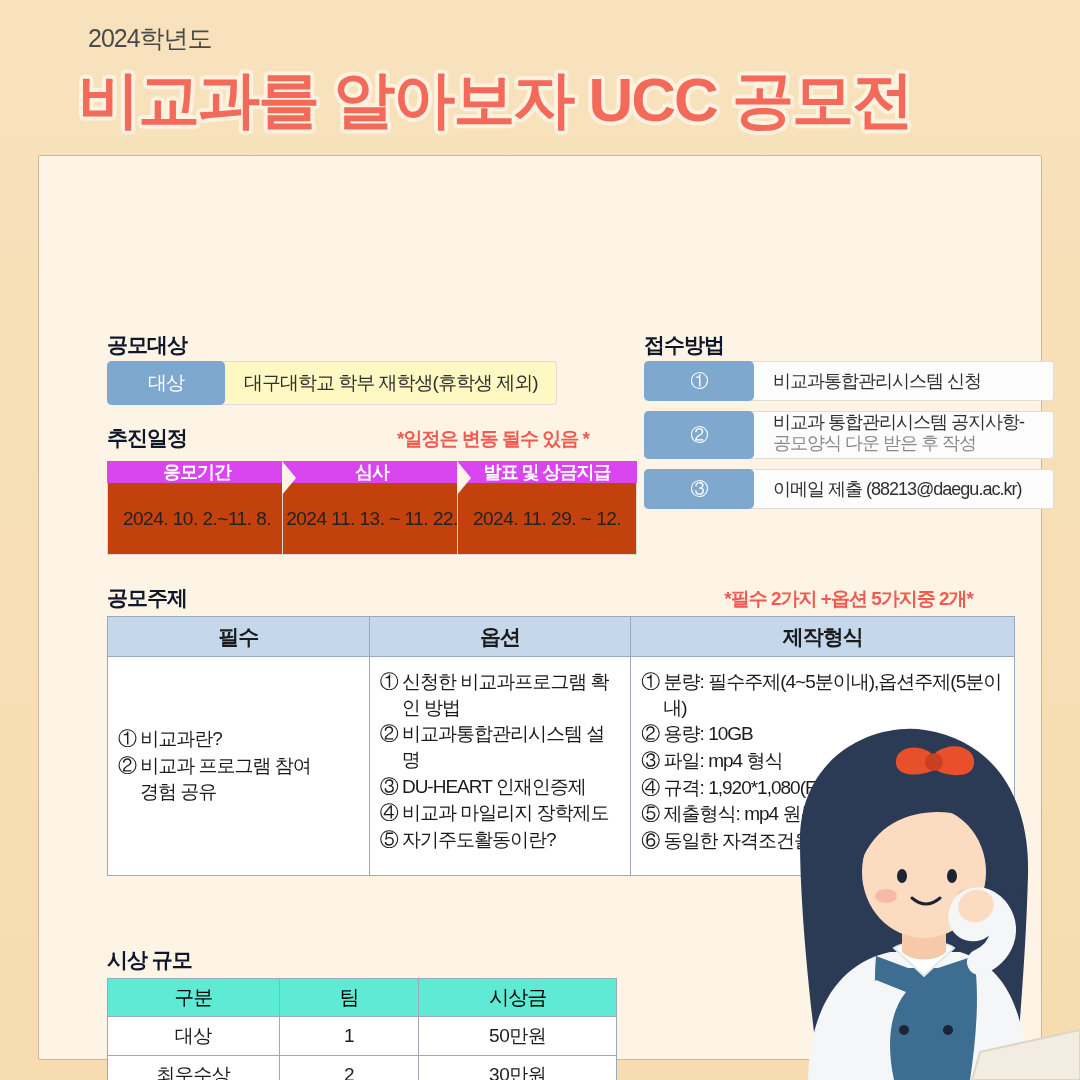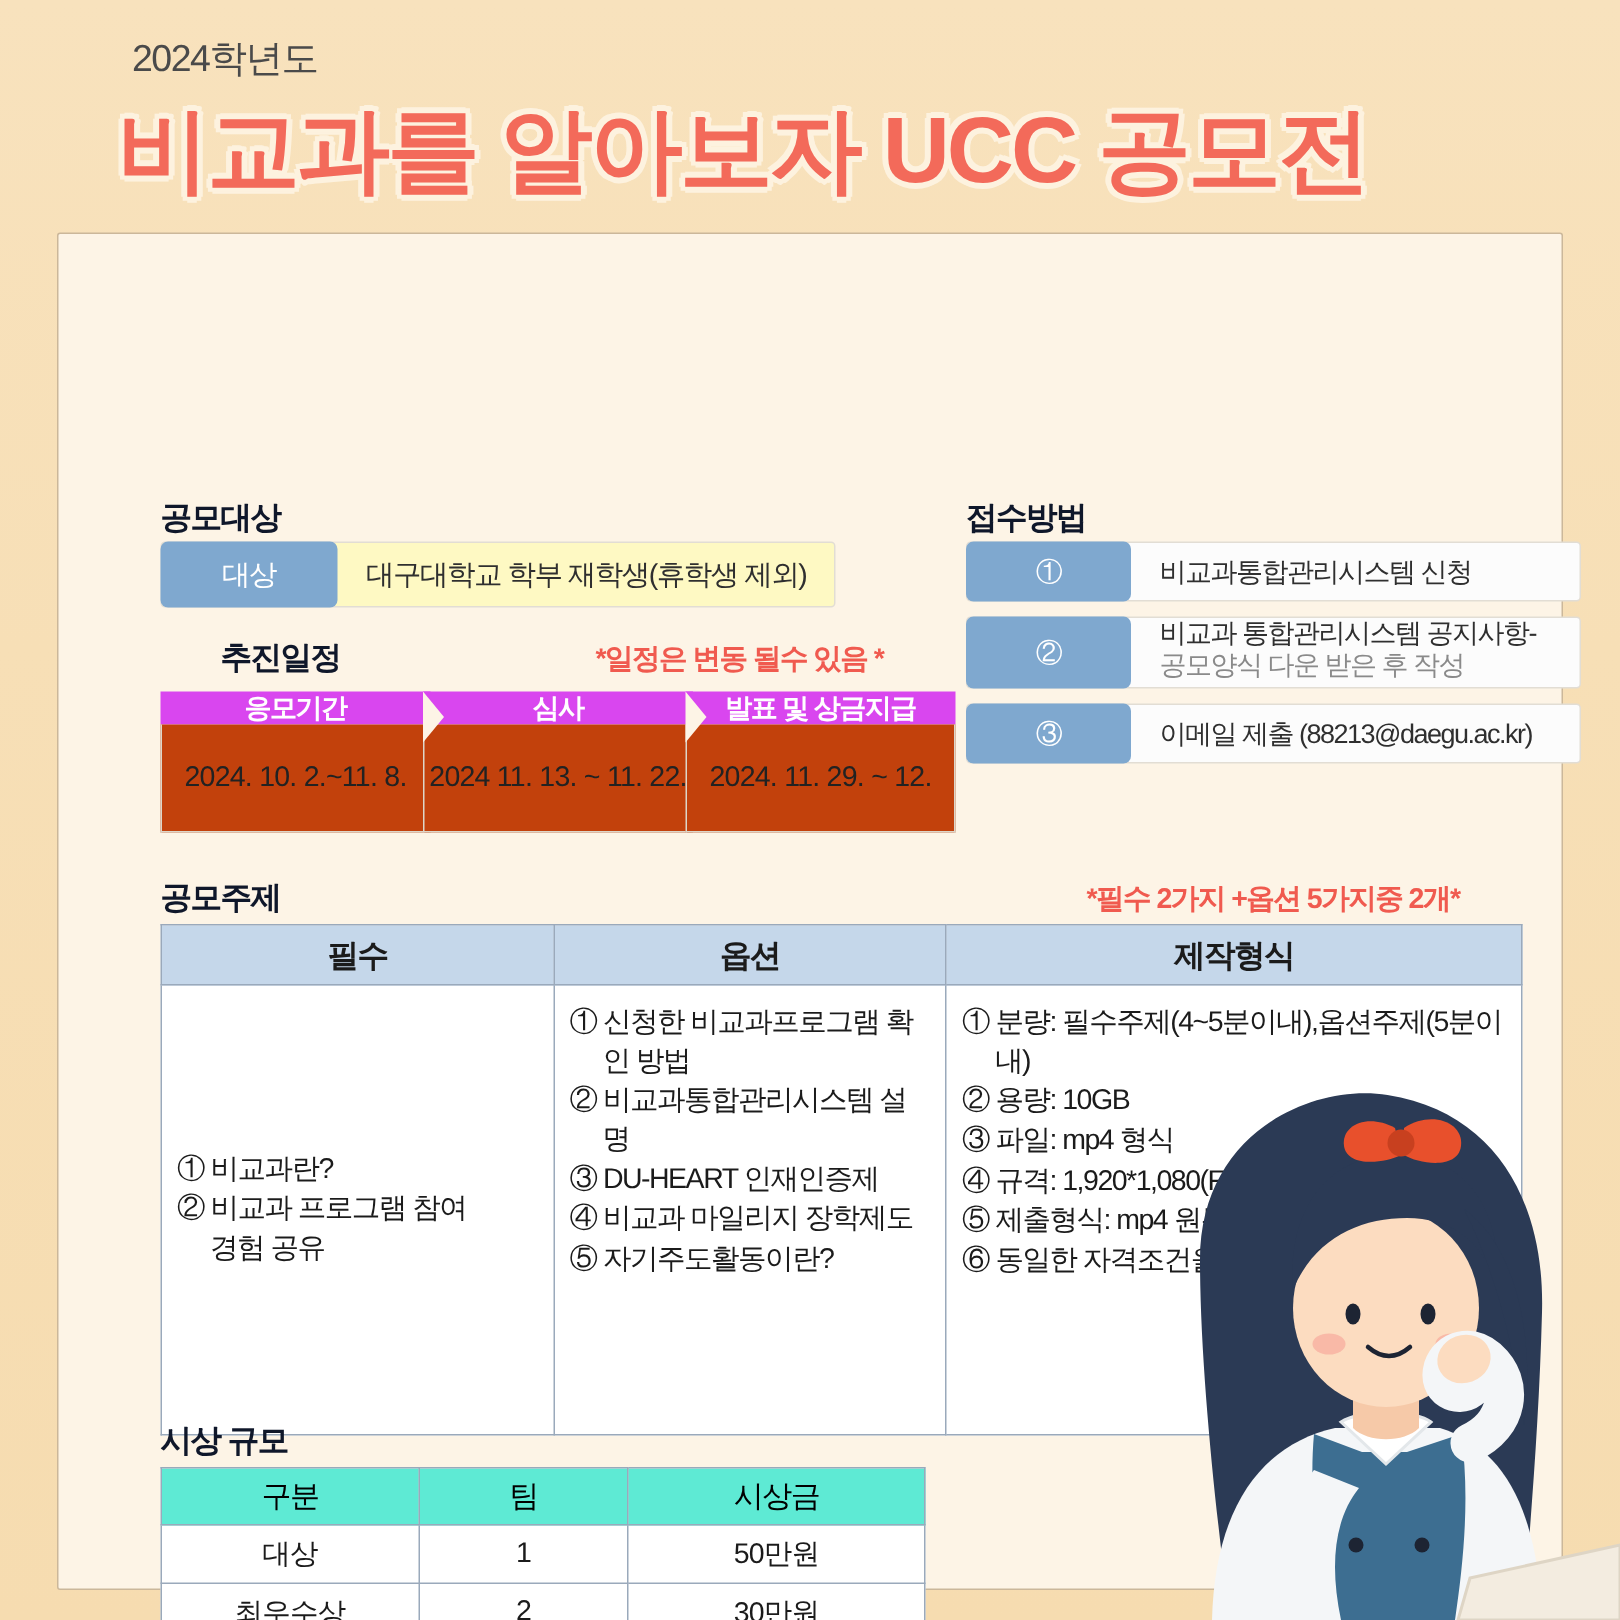--- a/index.html
+++ b/index.html
@@ -68,21 +68,21 @@
 
   
   #lbl-target { left: 68px; top: 175px; }
   #target-row { position: absolute; left: 68px; top: 205px; width: 450px; height: 44px; }
   #target-row .pill { position: absolute; left: 0; top: 0; width: 118px; height: 44px; }
   #target-row .whitebar { position: absolute; left: 0; top: 0; width: 450px; height: 44px;
      padding-left: 136px; background:#fef9c3; }
   #target-row .pill { z-index: 2; }
 
   
-  #lbl-sched { left: 68px; top: 268px; margin-left: 40px; }
+  #lbl-sched { left: 68px; top: 268px; }
   #note-sched { left: 358px; top: 270px; }
 
   .sched-col { position: absolute; top: 305px; width: 180px; }
   .sched-head {
     height: 22px; background: #d946ef; color: #fff;
     display: flex; align-items: center; justify-content: center;
     font-size: 18px; font-weight: bold; letter-spacing: -1px;
   }
   .sched-body {
     height: 72px; background: #c2410c; border: 1px solid #ddd6c9; border-top: none;
@@ -118,21 +118,21 @@
   }
   #topic-table th {
     background: #c5d7ea; border: 1px solid #9aa9bb;
     height: 40px; font-size: 21px; font-weight: bold; color: #1b1b1b;
     letter-spacing: -1px;
   }
   #topic-table td {
     border: 1px solid #9aa9bb; vertical-align: middle;
     padding: 12px 10px; font-size: 19px; color: #1b1b1b;
     letter-spacing: -1px; line-height: 1.35;
-    height: 300px;
+    height: 219px;
   }
   #topic-table td.col-req { width: 262px; vertical-align: middle; }
   #topic-table td.col-opt { width: 262px; vertical-align: top; }
   #topic-table td.col-fmt { width: 384px; vertical-align: top; }
   .li { display: block; padding-left: 22px; text-indent: -22px; margin-bottom: 1px; }
 
   
   #lbl-prize { left: 68px; top: 790px; }
   #prize-table {
     position: absolute; left: 68px; top: 822px;

